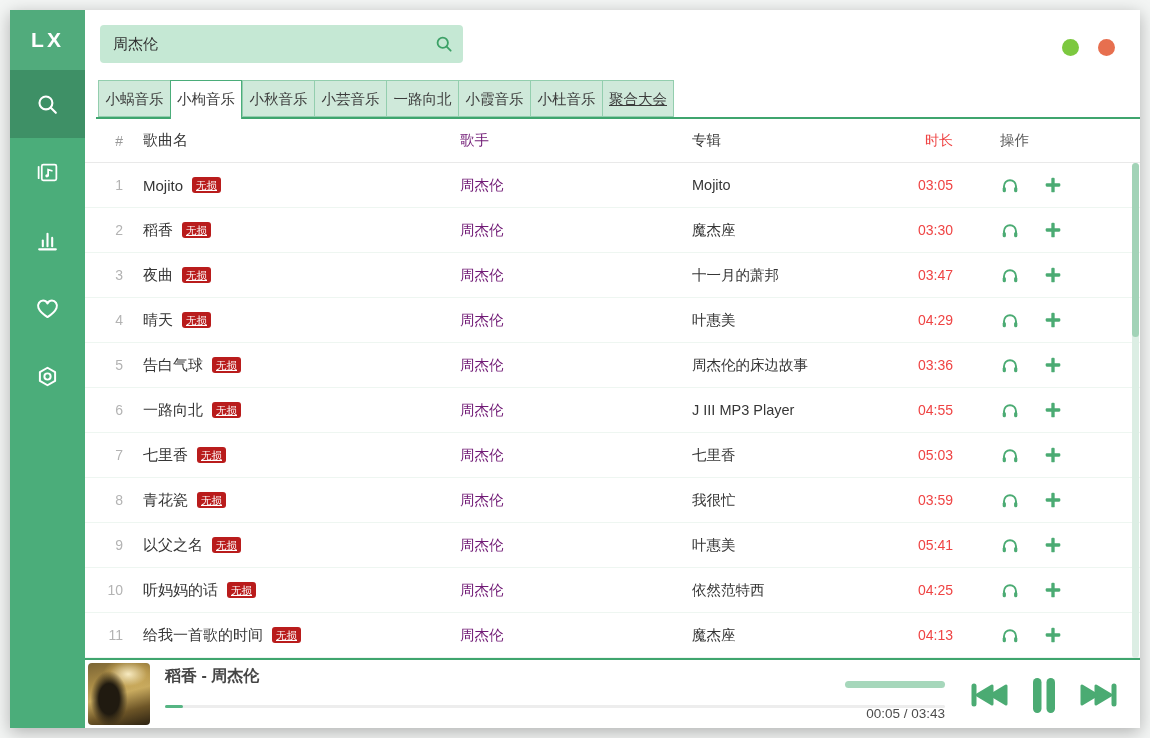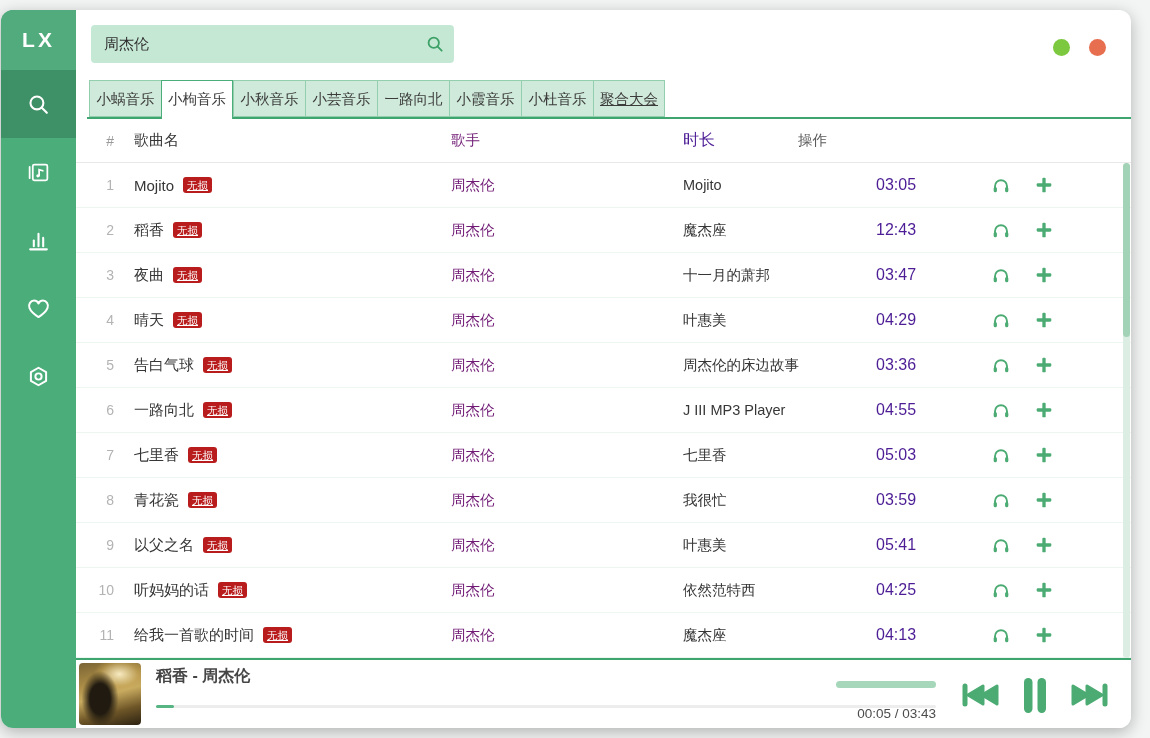--- a/index.html
+++ b/index.html
@@ -1,19 +1,19 @@
 <!DOCTYPE html>
 <html><head>
 <meta charset="utf-8">
 <style>
   * { margin:0; padding:0; box-sizing:border-box; }
   html,body { width:1150px; height:738px; font-family:"Liberation Sans","DejaVu Sans",sans-serif; }
   .stage { position:relative; width:1150px; height:738px; background:#f3f5f4; overflow:hidden; }
-  .window { position:absolute; left:1px; top:10px; width:1130px; height:718px; background:#fff;
-            border-radius:12px; box-shadow:0 4px 16px rgba(0,0,0,.28); overflow:hidden; }
+  .window { position:absolute; left:10px; top:10px; width:1130px; height:718px; background:#fff;
+            border-radius:0; box-shadow:0 4px 16px rgba(0,0,0,.28); overflow:hidden; }
 
   
   .sidebar { position:absolute; left:0; top:0; bottom:0; width:75px; background:#4bad7a; }
   .logo { height:60px; line-height:60px; text-align:center; background:#51ab7c; color:#fff;
           font-size:21px; font-weight:bold; letter-spacing:3px; }
   .nav-item { height:68px; display:flex; align-items:center; justify-content:center; cursor:pointer; }
   .nav-item.active { background:#3e9066; }
   .nav-item svg { width:25px; height:25px; }
 
   
@@ -39,21 +39,21 @@
   
   .thead { position:absolute; left:0; right:0; top:109px; height:44px; display:flex; align-items:center;
            border-bottom:1px solid #e9e9e9; font-size:14.5px; color:#5a5a5a; }
   .tbody { position:absolute; left:0; right:0; top:153px; height:495px; overflow:hidden; }
   .row { height:45px; display:flex; align-items:center; border-bottom:1px solid #eef6f1; cursor:pointer; }
   .c-num { width:38px; text-align:right; color:#b3b3b3; font-size:14px; flex:none; }
   .thead .c-num { color:#9a9a9a; }
   .c-song { width:337px; padding-left:20px; flex:none; display:flex; align-items:center; font-size:15px; color:#363636; }
   .c-artist { width:232px; flex:none; font-size:14.5px; color:#701a75; }
   .c-album { width:193px; flex:none; font-size:14.5px; color:#363636; white-space:nowrap; }
-  .c-dur { width:68px; flex:none; text-align:left; font-size:16px; color:#4c1d95; }
+  .c-dur { width:68px; flex:none; text-align:right; font-size:14px; color:#ef4444; }
   .c-act { flex:1; padding-left:47px; display:flex; align-items:center; gap:23px; }
   .badge { margin-left:9px; background:#b91c1c; color:#fff; font-size:10.5px; line-height:1;
            padding:3px 4px 2px; border-radius:3px; flex:none;text-decoration:underline; }
   .act-btn { width:20px; height:20px; border:none; background:none; padding:0; cursor:pointer;
              display:flex; align-items:center; justify-content:center; }
   .scrollbar { position:absolute; left:1047px; top:153px; width:7px; height:495px;
                background:#dceee4; border-radius:4px; }
   .scroll-thumb { position:absolute; left:0; top:0; width:7px; height:174px; background:#a2d3b7; border-radius:4px; }
 
   
@@ -150,20 +150,21 @@
           <div class="tab">小霞音乐</div>
           <div class="tab">小杜音乐</div>
           <div class="tab">聚合大会</div>
         </div>
       <div class="tab-line"></div>
 
       <div class="thead">
         <span class="c-num">#</span>
         <span class="c-song">歌曲名</span>
         <span class="c-artist">歌手</span>
+        <span class="c-album">专辑</span>
         <span class="c-dur">时长</span>
         <span class="c-act">操作</span>
       </div>
 
       <div class="tbody" id="rows">
           <div class="row">
             <span class="c-num">1</span>
             <span class="c-song">
               <span>Mojito</span>
               <span class="badge">无损</span>
@@ -188,21 +189,21 @@
             </span>
           </div>
           <div class="row">
             <span class="c-num">2</span>
             <span class="c-song">
               <span>稻香</span>
               <span class="badge">无损</span>
             </span>
             <span class="c-artist">周杰伦</span>
             <span class="c-album">魔杰座</span>
-            <span class="c-dur">12:43</span>
+            <span class="c-dur">03:30</span>
             <span class="c-act">
               <button class="act-btn">
                 <svg width="21" height="21" viewBox="0 0 24 24">
                   <path d="M4.8 18v-5.2a7.2 7.2 0 0 1 14.4 0V18" fill="none" stroke="#4bab73" stroke-width="2.3" stroke-linecap="round"></path>
                   <rect x="3.2" y="13.8" width="3.9" height="6.4" rx="1.9" fill="#4bab73"></rect>
                   <rect x="16.9" y="13.8" width="3.9" height="6.4" rx="1.9" fill="#4bab73"></rect>
                 </svg>
               </button>
               <button class="act-btn">
                 <svg width="20" height="20" viewBox="0 0 24 24" fill="#4bab73">

